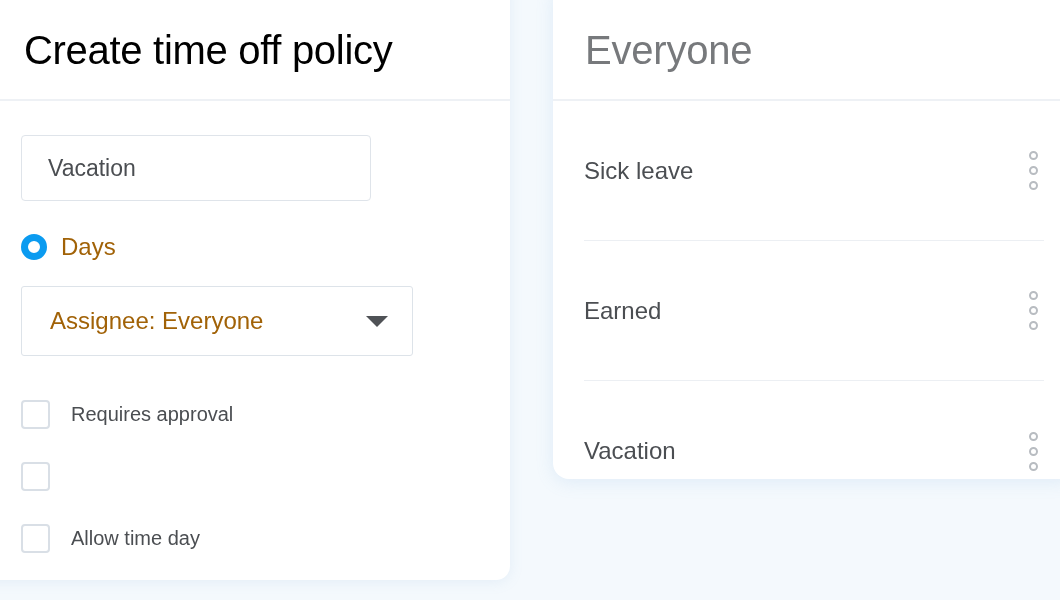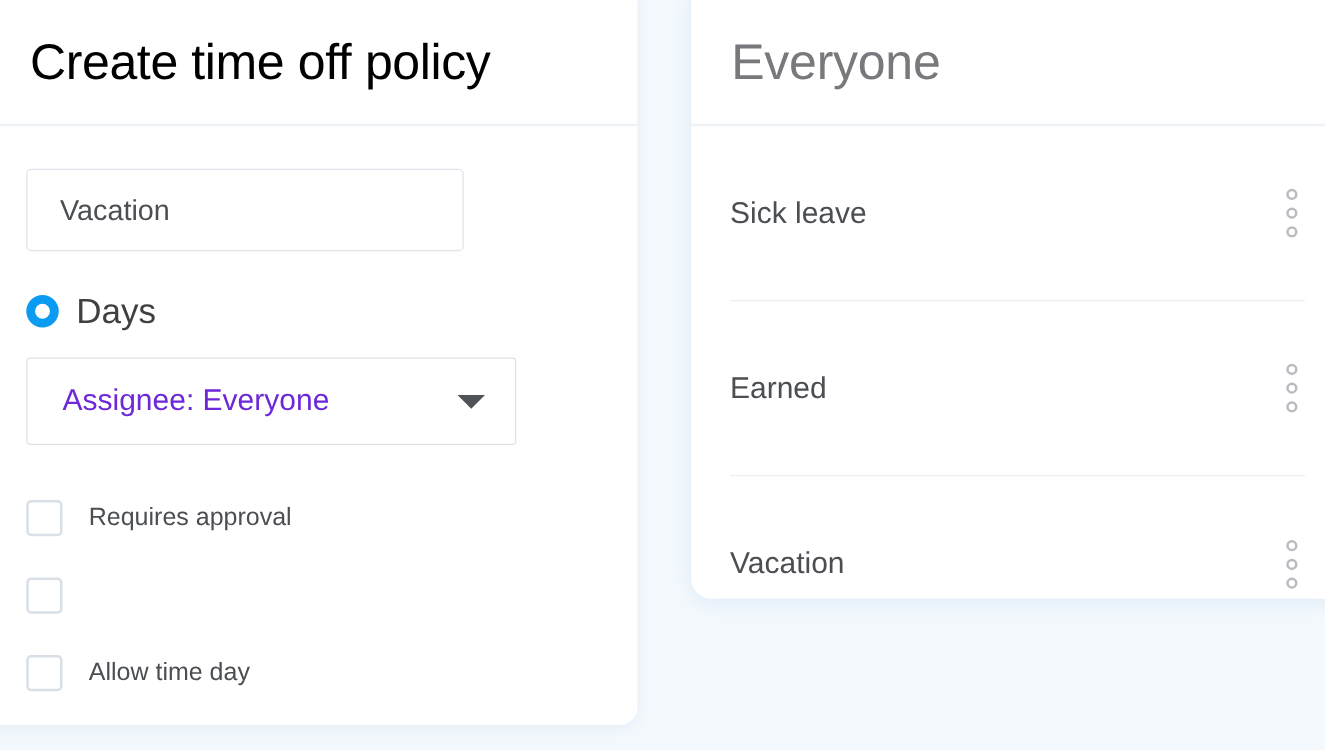--- a/index.html
+++ b/index.html
@@ -98,22 +98,22 @@
   }
   .radio-dot.selected {
     border: 7px solid #0b9bf0;
     background: #ffffff;
   }
   .radio-dot.unselected {
     border: 2px solid #d5dce3;
     background: #ffffff;
   }
   .radio-label {
-    font-size: 28px;
-    color: #404040;
+    font-size: 24px;
+    color: #a16207;
     margin-left: 14px;
     white-space: nowrap;
   }
 
   
   #assignee-select {
     position: absolute;
     left: 35px;
     top: 185px;
     width: 392px;
@@ -123,21 +123,21 @@
     background: #ffffff;
     box-sizing: border-box;
     display: flex;
     align-items: center;
     justify-content: space-between;
     padding: 0 24px 0 28px;
     cursor: pointer;
   }
   #assignee-value {
     font-size: 24px;
-    color: #6d28d9;
+    color: #a16207;
     white-space: nowrap;
   }
   #assignee-caret {
     width: 0;
     height: 0;
     border-left: 11px solid transparent;
     border-right: 11px solid transparent;
     border-top: 11px solid #4f5256;
     margin-left: 14px;
   }

